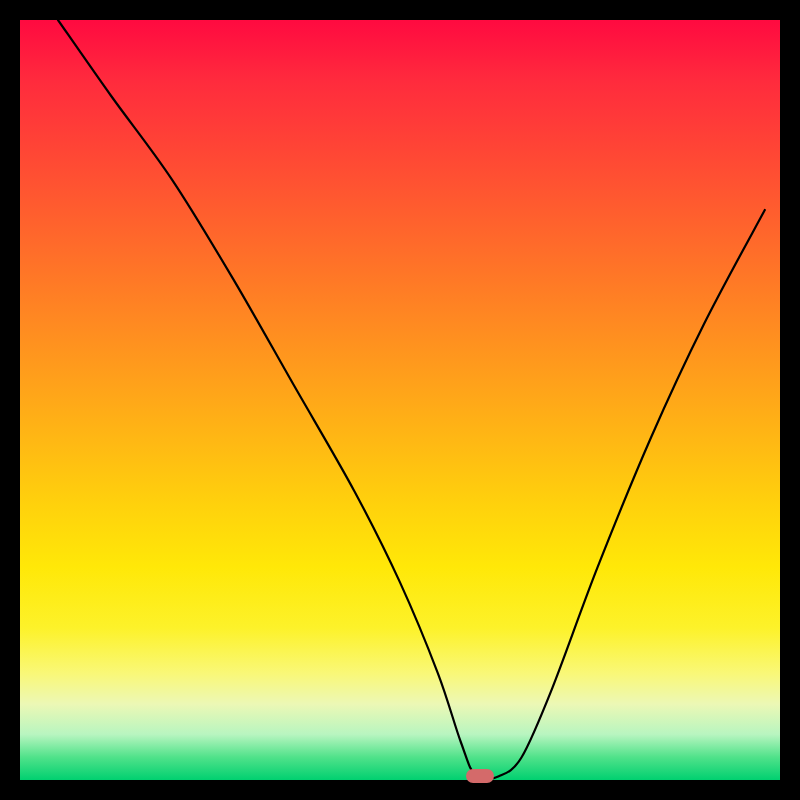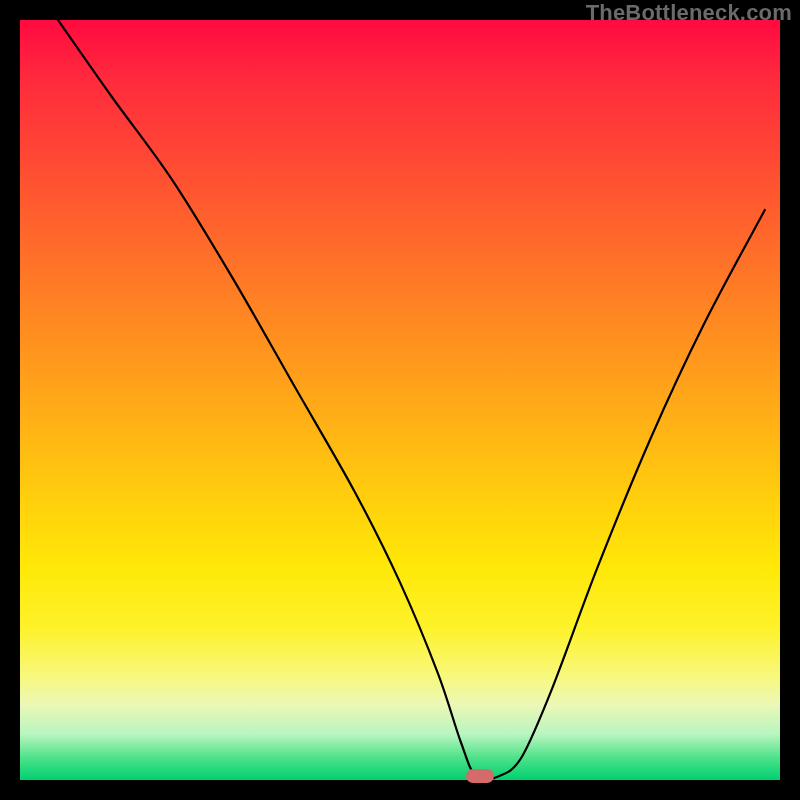--- a/index.html
+++ b/index.html
@@ -64,21 +64,20 @@
     width: 28px;
     height: 14px;
     background: #d46a6a;
     border-radius: 7px;
   }
 </style>
 </head>
 <body>
 
 <div class="chart-container">
-  <div class="watermark">TheBottleneck.com</div>
 
   <div class="plot-area">
     <svg class="curve" viewBox="0 0 760 760" preserveAspectRatio="none">
       <path id="curve-path" fill="none" stroke="#000" stroke-width="2.2" stroke-linejoin="round" stroke-linecap="round" d="M 38,0 C 46.86666666666667,12.666666666666666 72.2,49.39999999999999 91.2,76 C 110.2,102.60000000000001 131.73333333333332,129.20000000000002 152,159.60000000000002 C 172.26666666666668,190.00000000000003 192.53333333333336,224.2 212.8,258.4 C 233.06666666666666,292.59999999999997 253.33333333333331,329.33333333333337 273.59999999999997,364.8 C 293.8666666666666,400.26666666666665 316.66666666666663,438.26666666666665 334.4,471.2 C 352.1333333333333,504.1333333333333 366.06666666666666,532 380,562.4 C 393.93333333333334,592.8 407.86666666666673,627 418.00000000000006,653.6 C 428.1333333333334,680.2 434.46666666666664,704.9 440.79999999999995,722 C 447.13333333333327,739.1 449.66666666666663,750.5 456,756.2 C 462.33333333333337,761.9000000000001 471.2,759.3666666666667 478.8,756.2 C 486.40000000000003,753.0333333333334 492.73333333333335,751.7666666666668 501.6,737.2 C 510.4666666666667,722.6333333333333 519.3333333333334,700.4666666666666 532,668.8 C 544.6666666666666,637.1333333333333 561.1333333333333,589 577.6,547.2 C 594.0666666666667,505.40000000000003 613.0666666666666,458.53333333333336 630.8,418 C 648.5333333333333,377.46666666666664 665,342 684,304 C 703,266 734.6666666666666,209 744.8,190"></path>
     </svg>
     <div class="marker" id="marker" style="left: 445.8px; top: 749.2px; background: rgb(212, 106, 106);"></div>
   </div>
 </div>
 
 </body></html>

